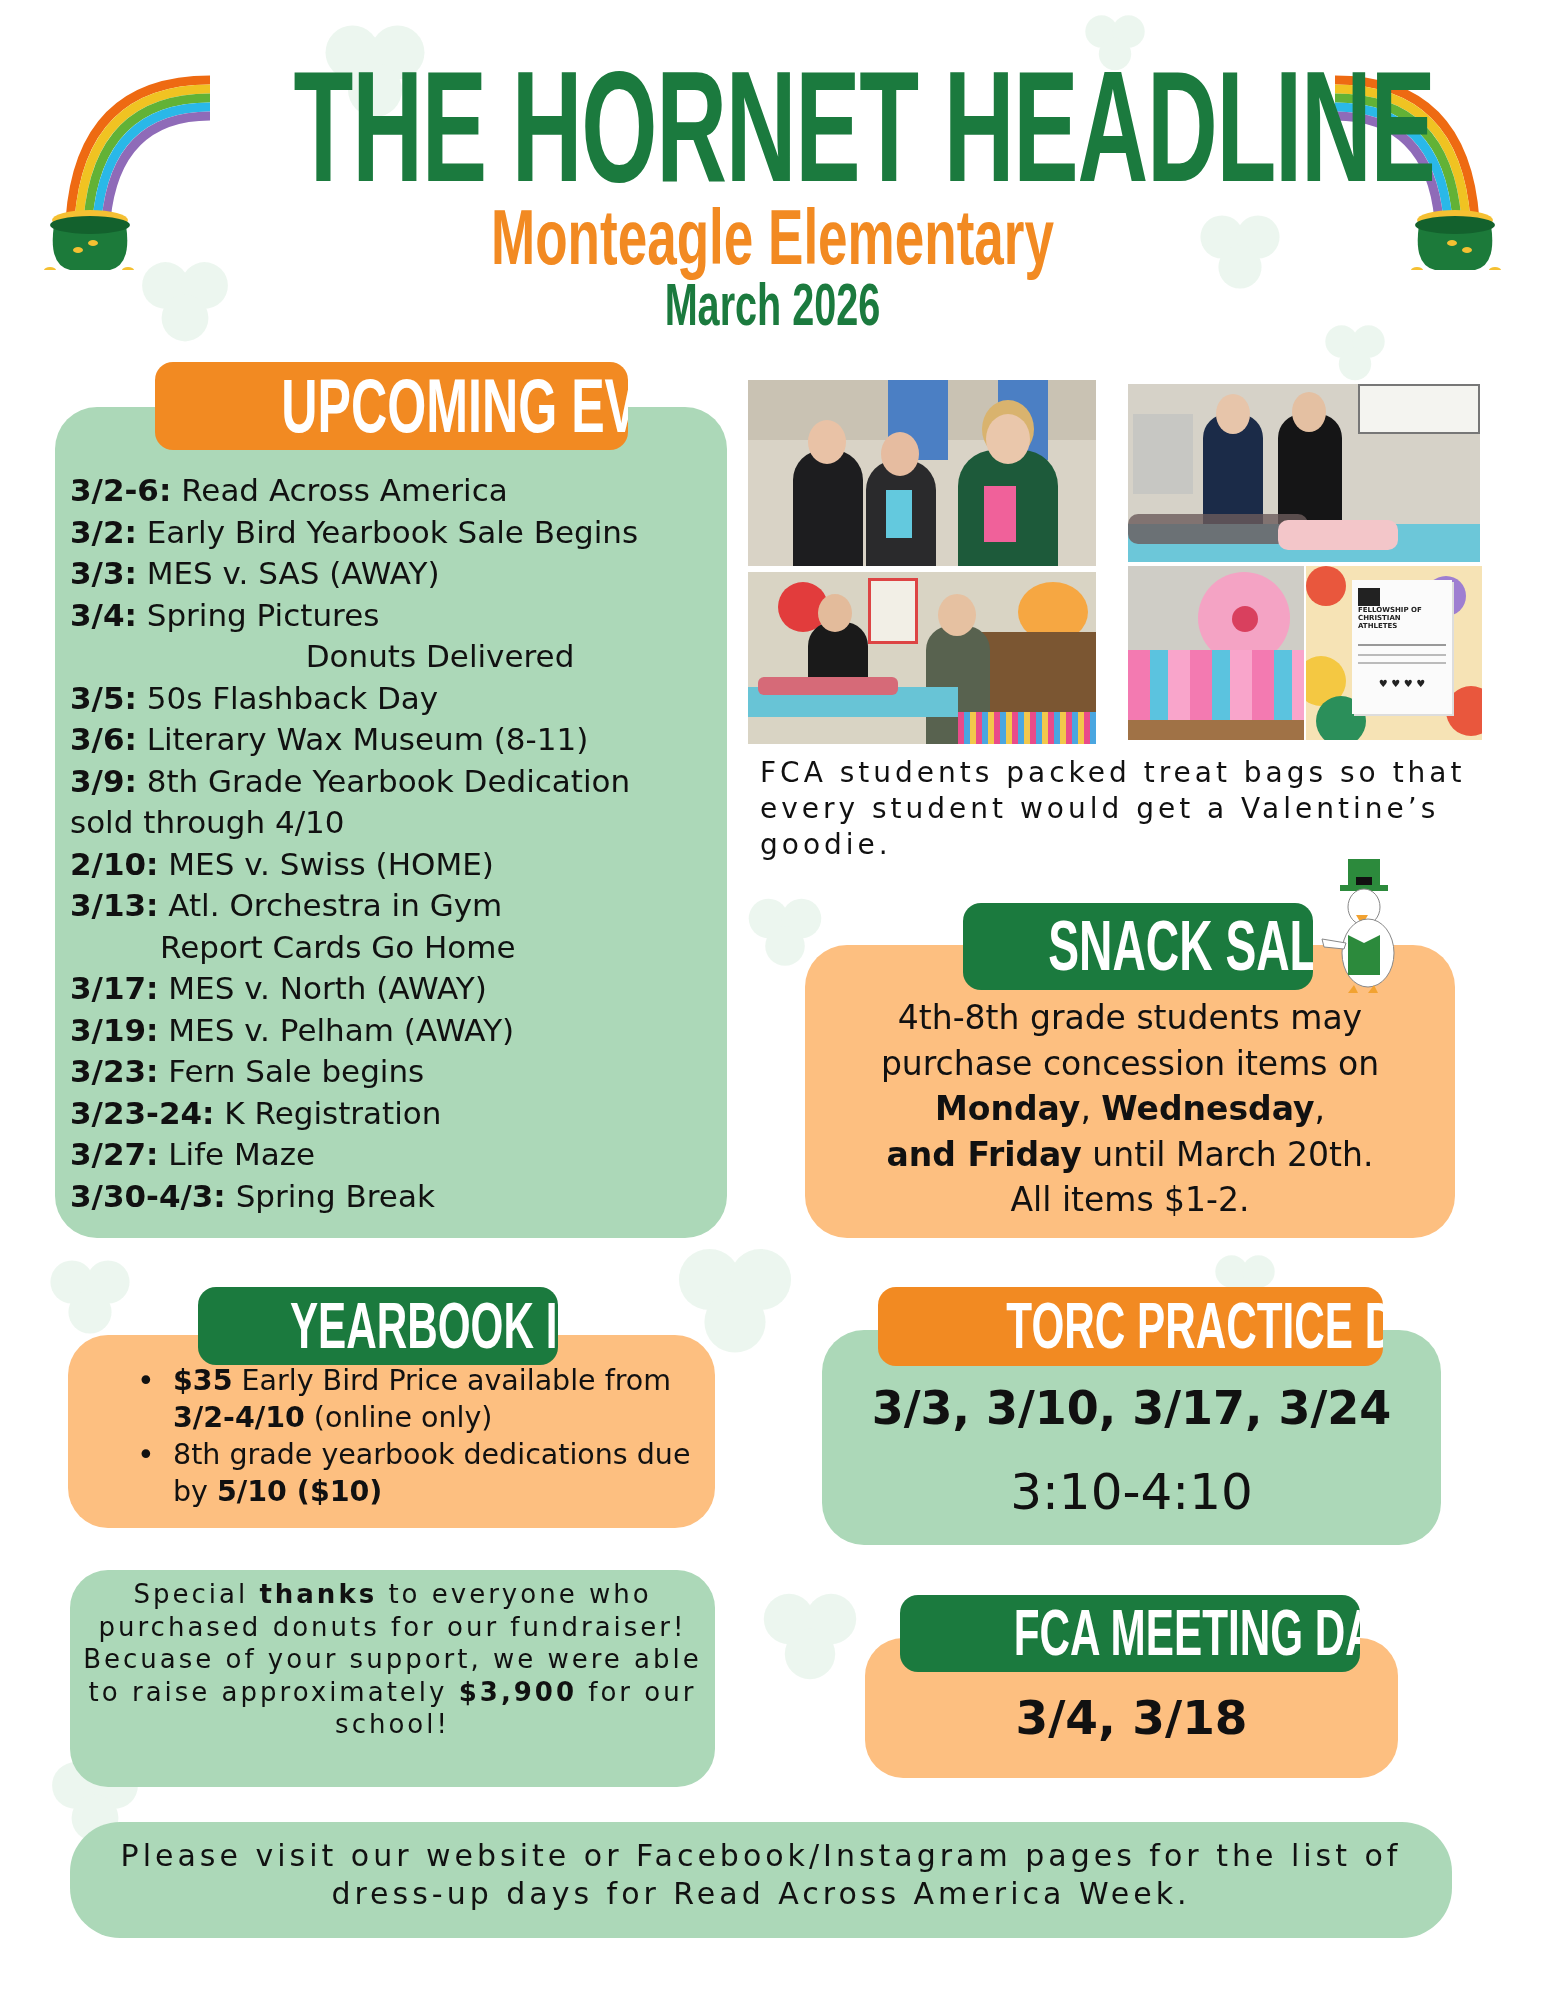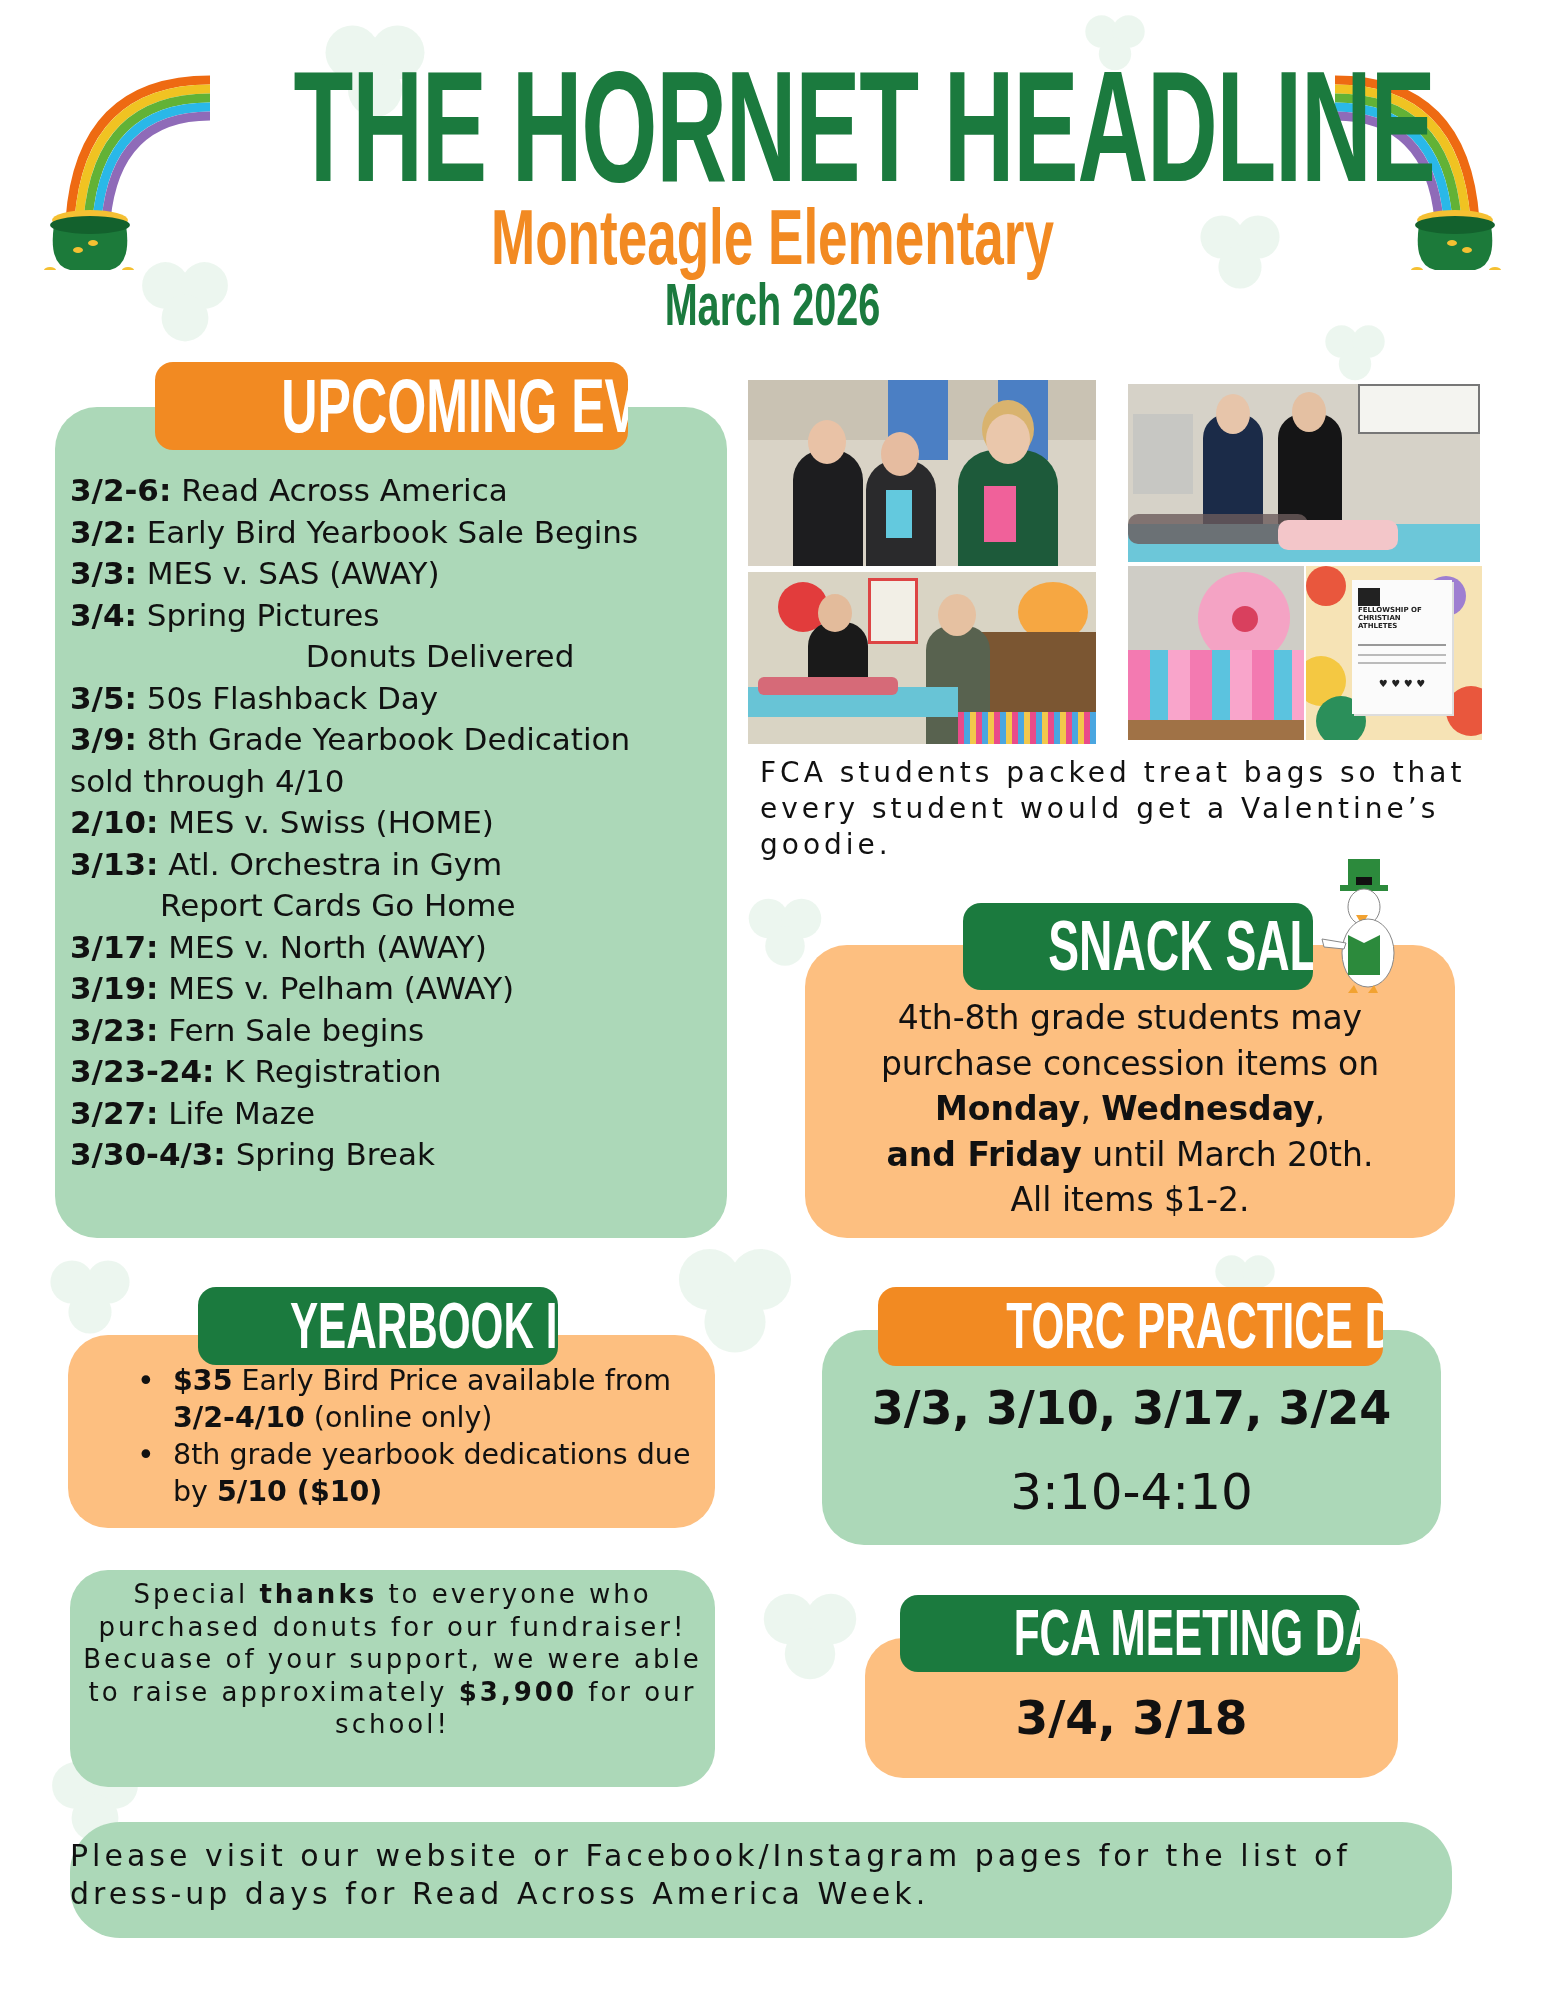--- a/index.html
+++ b/index.html
@@ -78,21 +78,21 @@
   .torc-dates { position: absolute; left: 822px; width: 619px; top: 1380px; text-align: center; font-weight: 700; font-size: 46px; line-height: 56px; }
   .torc-time { position: absolute; left: 822px; width: 619px; top: 1462px; text-align: center; font-size: 50px; line-height: 60px; }
 
   .thanks-text {
     position: absolute; left: 80px; width: 625px; top: 1578px; text-align: center;
     font-size: 26px; line-height: 32.5px; letter-spacing: 3px; color: #111;
   }
   .fca-dates { position: absolute; left: 865px; width: 533px; top: 1690px; text-align: center; font-weight: 700; font-size: 47px; line-height: 56px; }
 
   .footer-text {
-    position: absolute; left: 70px; width: 1382px; top: 1837px; 
+    position: absolute; left: 70px; width: 1382px; top: 1837px; text-align: center;
     font-size: 30px; line-height: 38px; letter-spacing: 4px; color: #111;
   }
 </style>
 </head>
 <body>
 
 <svg class="shamrock" style="left:290px;top:0px;" width="170" height="150" viewBox="0 0 100 100">
     <g fill="#d6ecdc">
       <circle cx="35" cy="35" r="18"></circle>
       <circle cx="65" cy="35" r="18"></circle>
@@ -212,20 +212,21 @@
   <div class="pill pill-orange" style="left:155px;top:362px;width:473px;height:88px;font-size:76px;line-height:88px;">
     <span>UPCOMING EVENTS</span>
   </div>
   <div class="events">
     <div class="ev"><span class="date">3/2-6:</span> <span>Read Across America</span></div>
     <div class="ev"><span class="date">3/2:</span> <span>Early Bird Yearbook Sale Begins</span></div>
     <div class="ev"><span class="date">3/3:</span> <span>MES v. SAS (AWAY)</span></div>
     <div class="ev"><span class="date">3/4:</span> <span>Spring Pictures</span></div>
     <div class="ev indent1"><span>Donuts Delivered</span></div>
     <div class="ev"><span class="date">3/5:</span> <span>50s Flashback Day</span></div>
+    <div class="ev"><span class="date">3/6:</span> <span>Literary Wax Museum (8-11)</span></div>
     <div class="ev"><span class="date">3/9:</span> <span>8th Grade Yearbook Dedication</span></div>
     <div class="ev"><span>sold through 4/10</span></div>
     <div class="ev"><span class="date">2/10:</span> <span>MES v. Swiss (HOME)</span></div>
     <div class="ev"><span class="date">3/13:</span> <span>Atl. Orchestra in Gym</span></div>
     <div class="ev indent2"><span>Report Cards Go Home</span></div>
     <div class="ev"><span class="date">3/17:</span> <span>MES v. North (AWAY)</span></div>
     <div class="ev"><span class="date">3/19:</span> <span>MES v. Pelham (AWAY)</span></div>
     <div class="ev"><span class="date">3/23:</span> <span>Fern Sale begins</span></div>
     <div class="ev"><span class="date">3/23-24:</span> <span>K Registration</span></div>
     <div class="ev"><span class="date">3/27:</span> <span>Life Maze</span></div>

